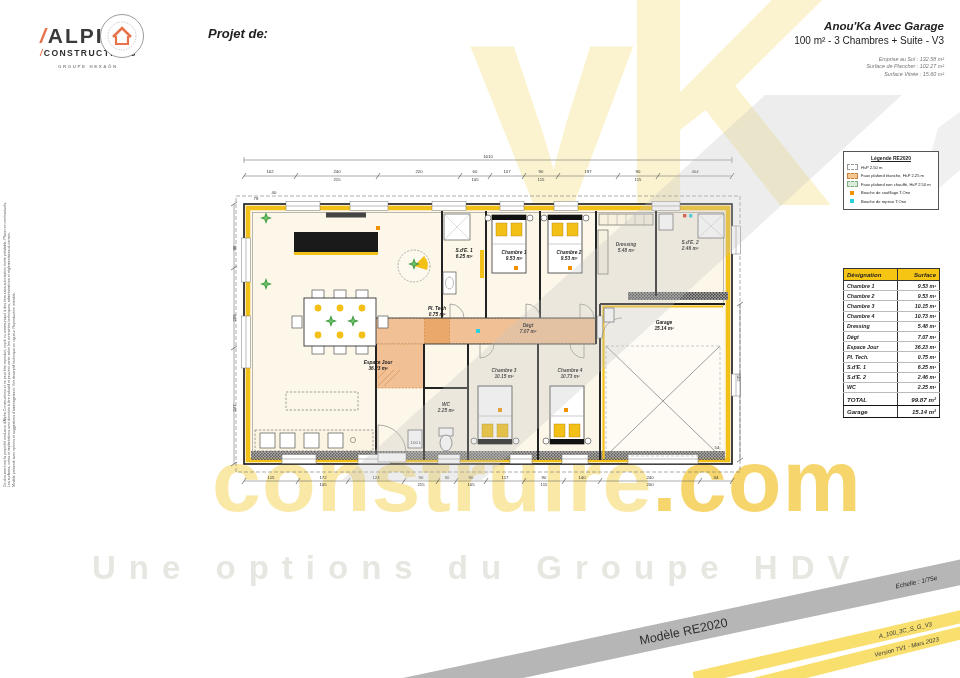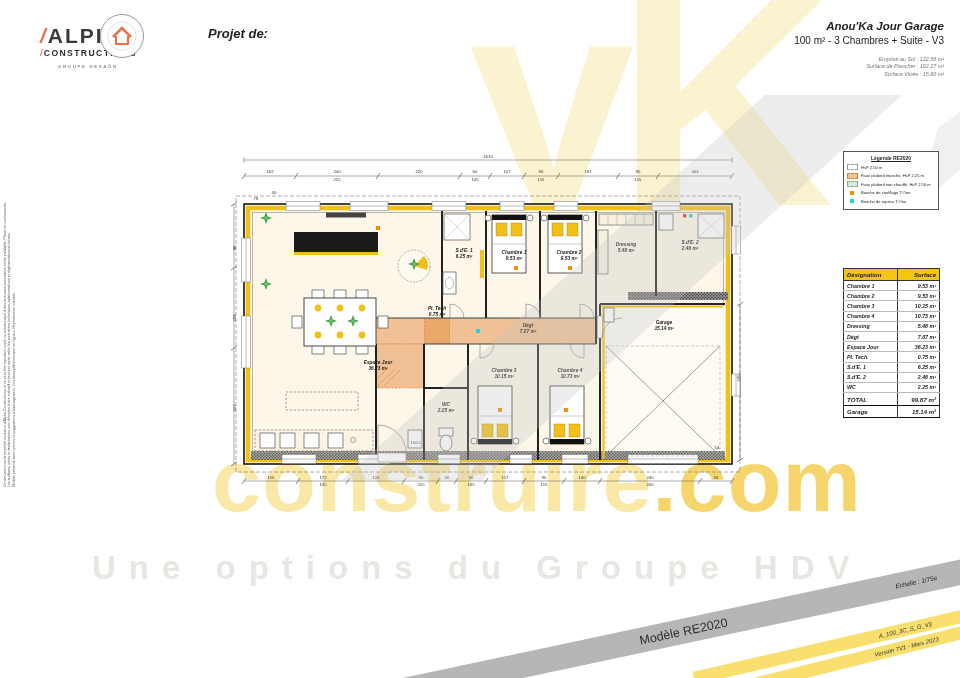--- a/index.html
+++ b/index.html
@@ -110,21 +110,21 @@
 <div class="hdr" id="logo-group">GROUPE HEXAÔN</div>
 <div class="hdr" id="logo-stamp">
   <svg width="30" height="30" viewBox="0 0 30 30">
     <circle cx="15" cy="15" r="14" fill="none" stroke="#bbb" stroke-width="0.8" stroke-dasharray="1.5 1.2"></circle>
     <path d="M6,16 L15,7 L24,16" fill="none" stroke="#e8734a" stroke-width="2.6"></path>
     <path d="M9,15 V23 H21 V15" fill="none" stroke="#e8734a" stroke-width="2.2"></path>
   </svg>
 </div>
 <div class="hdr" id="project-label">Projet de:</div>
 <div class="hdr" id="title-block">
-  <div class="t1">Anou'Ka Jour Garage</div>
+  <div class="t1">Anou'Ka Avec Garage</div>
   <div class="t2">100 m² - 3 Chambres + Suite - V3</div>
   <div class="metrics">
     <div>Emprise au Sol : 132.58 m²</div>
     <div>Surface de Plancher : 102.27 m²</div>
     <div>Surface Vitrée : 15.60 m²</div>
   </div>
 </div>
 
 <div class="legal">
   <div class="legal-inner" id="legal-lines">

